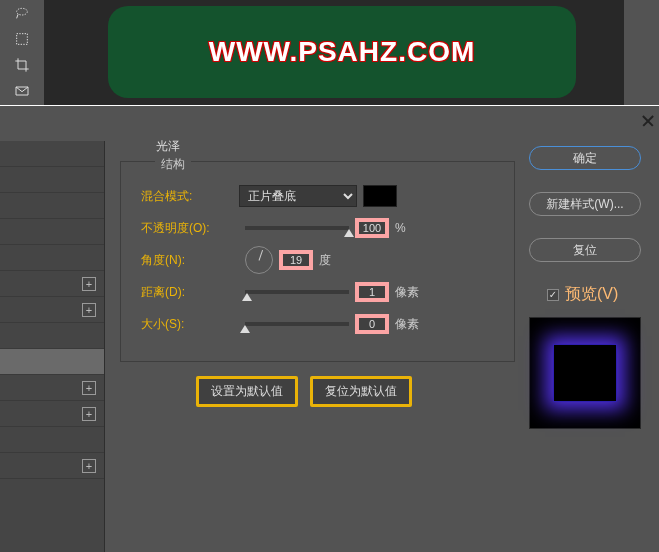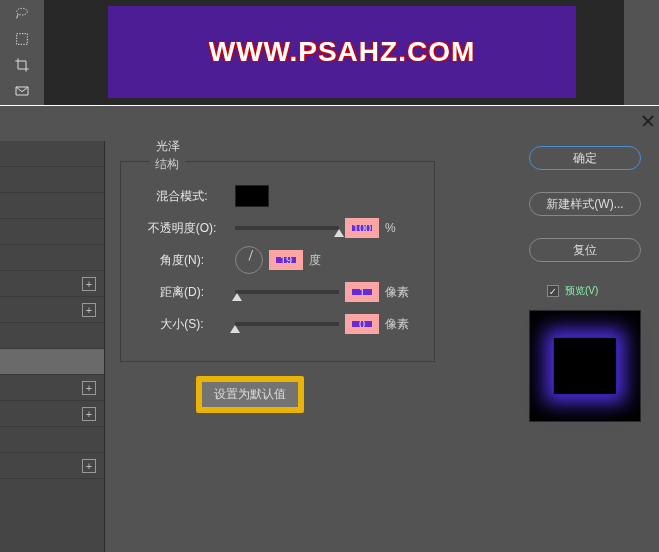--- a/index.html
+++ b/index.html
@@ -4,68 +4,68 @@
 <style>
   * { box-sizing: border-box; margin: 0; padding: 0; font-family: "Microsoft YaHei", sans-serif; }
   body { background: #535353; width: 659px; height: 552px; overflow: hidden; position: relative; }
   
   
   .canvas-area { position: absolute; top: 0; left: 0; width: 659px; height: 105px; background: #535353; }
   .toolbar { position: absolute; left: 0; top: 0; width: 44px; height: 105px; background: #535353; display: flex; flex-direction: column; align-items: center; }
   .tool-btn { width: 28px; height: 24px; margin: 1px; display: flex; align-items: center; justify-content: center; color: #ddd; }
   .tool-btn svg { width: 16px; height: 16px; stroke: #ddd; fill: none; stroke-width: 1.5; }
   .canvas-bg { position: absolute; left: 44px; top: 0; width: 580px; height: 105px; background: #282828; }
-  .canvas-inner { position: absolute; left: 108px; top: 6px; width: 468px; height: 92px; background: #4c1d95; display: flex; align-items: center; justify-content: center; }
+  .canvas-inner { position: absolute; left: 108px; top: 6px; width: 468px; height: 92px; background: #14532d; display: flex; align-items: center; justify-content: center; border-radius: 20px; }
   .banner-text { color: #fff; font-size: 28px; font-weight: bold; text-shadow: 0 0 2px #c00, 1px 1px 0 #c00, -1px -1px 0 #c00, 1px -1px 0 #c00, -1px 1px 0 #c00; letter-spacing: 1px; }
   
   
   .dialog { position: absolute; top: 105px; left: 0; width: 659px; height: 447px; background: #535353; border-top: 1px solid #fff; }
   .close-x { position: absolute; right: 4px; top: 8px; width: 14px; height: 14px; cursor: pointer; }
   .close-x::before, .close-x::after { content: ''; position: absolute; width: 14px; height: 1.5px; background: #222; top: 6px; }
   .close-x::before { transform: rotate(45deg); }
   .close-x::after { transform: rotate(-45deg); }
   
   
   .styles-col { position: absolute; left: 0; top: 35px; width: 105px; height: 412px; background: #454545; border-right: 1px solid #2e2e2e; }
   .style-row { height: 26px; border-bottom: 1px solid #3a3a3a; position: relative; }
   .style-row.selected { background: #6a6a6a; }
   .style-row .plus { position: absolute; right: 8px; top: 6px; width: 14px; height: 14px; border: 1px solid #999; display: flex; align-items: center; justify-content: center; color: #bbb; font-size: 11px; line-height: 1; }
   
   
-  .main-panel { position: absolute; left: 120px; top: 32px; width: 315px; }
+  .main-panel { position: absolute; left: 120px; top: 32px; width: 395px; }
   .section-title { color: #ddd; font-size: 12px; margin-left: 36px; }
   .fieldset { border: 1px solid #3e3e3e; margin-top: 6px; padding: 14px 20px 20px 20px; }
-  .legend { color: #ccc; font-size: 12px; padding: 0 6px; margin-left: 8px; background: #535353; position: relative; top: -22px; display: inline-block; }
+  .legend { color: #ccc; font-size: 12px; padding: 0 6px; margin-left: 14px; background: #535353; position: relative; top: -22px; display: inline-block; }
   .fieldset-inner { margin-top: -14px; }
   
   .row { display: flex; align-items: center; height: 30px; margin-bottom: 2px; }
-  .lbl { width: 82px; text-align: center; color: #e5e5e5; font-size: 12px; margin-right: 6px; }
+  .lbl { width: 82px; text-align: left; color: #eab308; font-size: 12px; margin-right: 16px; }
   
   .select { width: 118px; height: 22px; background: #3a3a3a; border: 1px solid #2a2a2a; color: #ddd; font-size: 12px; padding: 0 4px; }
   .color-swatch { width: 34px; height: 22px; background: #000; border: 1px solid #222; margin-left: 6px; }
   
   .slider-track { width: 104px; height: 4px; background: #3a3a3a; position: relative; margin: 0 6px; }
   .slider-thumb { position: absolute; width: 0; height: 0; border-left: 5px solid transparent; border-right: 5px solid transparent; border-bottom: 8px solid #ddd; top: 3px; transform: translateX(-5px); }
   
-  .num-input { width: 34px; height: 20px; background: #6d28d9; border: 7px solid #fca5a5; color: #ddd; font-size: 11px; text-align: center; }
+  .num-input { width: 34px; height: 20px; background: #404040; border: 4px solid #fca5a5; color: #ddd; font-size: 11px; text-align: center; }
   .unit { color: #ccc; font-size: 12px; margin-left: 6px; }
   
   .angle-dial { width: 28px; height: 28px; border: 1px solid #888; border-radius: 50%; position: relative; margin: 0 6px; background: #535353; }
   .angle-hand { position: absolute; width: 11px; height: 1px; background: #ccc; top: 13px; left: 13px; transform-origin: left center; transform: rotate(-71deg); }
   
   .contour-box { width: 38px; height: 28px; background: #3a3a3a; border: 1px solid #2a2a2a; margin: 0 4px; position: relative; overflow: hidden; }
   .contour-box svg { width: 100%; height: 100%; }
   .contour-arrow { width: 12px; height: 28px; background: #3a3a3a; border: 1px solid #2a2a2a; border-left: none; display: flex; align-items: center; justify-content: center; color: #ccc; font-size: 9px; }
   
   .chk { width: 12px; height: 12px; border: 1px solid #888; background: #3a3a3a; margin-right: 6px; display: inline-flex; align-items: center; justify-content: center; }
   .chk.checked::after { content: '✓'; color: #ddd; font-size: 10px; }
-  .chk-label { color: #86efac; font-size: 10px; }
+  .chk-label { color: #fdba74; font-size: 16px; }
   
   .btn-row { display: flex; gap: 12px; margin-top: 14px; margin-left: 76px; }
-  .def-btn { background: #737373; border: 6px solid #eab308; color: #ddd; font-size: 12px; padding: 4px 12px; border-radius: 2px; cursor: pointer; }
+  .def-btn { background: #404040; border: 3px solid #eab308; color: #ddd; font-size: 12px; padding: 4px 12px; border-radius: 2px; cursor: pointer; }
   
   
   .right-col { position: absolute; right: 12px; top: 40px; width: 118px; }
   .pill-btn { width: 112px; height: 24px; border: 1px solid #888; border-radius: 12px; background: #535353; color: #ddd; font-size: 12px; display: flex; align-items: center; justify-content: center; margin-bottom: 22px; cursor: pointer; }
   .pill-btn.primary { border-color: #4a8fd8; }
   .preview-chk { display: flex; align-items: center; margin: 4px 0 12px 18px; }
   .preview-chk .chk { background: #444; }
   .preview-box { width: 112px; height: 112px; background: #000; border: 1px solid #2a2a2a; display: flex; align-items: center; justify-content: center; position: relative; }
   .preview-inner { width: 64px; height: 58px; background: #000; box-shadow: 0 0 18px 8px #5030e0, inset 0 0 0 1px #3020b0; }
 </style>
@@ -132,20 +132,23 @@
   </div>
 
   <div class="main-panel">
     <div class="section-title">光泽</div>
     <div class="fieldset">
       <span class="legend">结构</span>
       <div class="fieldset-inner">
 
         <div class="row">
           <span class="lbl">混合模式:</span>
+          <select class="select">
+            <option>正片叠底</option>
+          </select>
           <div class="color-swatch"></div>
         </div>
 
         <div class="row">
           <span class="lbl">不透明度(O):</span>
           <div class="slider-track">
               <div class="slider-thumb" style="left:100%"></div>
             </div>
           <input class="num-input" value="100" style="">
           <span class="unit">%</span>
@@ -177,20 +180,21 @@
           <input class="num-input" value="0" style="">
           <span class="unit">像素</span>
         </div>
 
 
       </div>
     </div>
 
     <div class="btn-row">
       <button class="def-btn">设置为默认值</button>
+      <button class="def-btn">复位为默认值</button>
     </div>
   </div>
 
   <div class="right-col">
     <div class="pill-btn primary">确定</div>
     <div class="pill-btn">新建样式(W)...</div>
     <div class="pill-btn">复位</div>
     <div class="preview-chk">
       <span class="chk checked"></span>
       <span class="chk-label">预览(V)</span>

